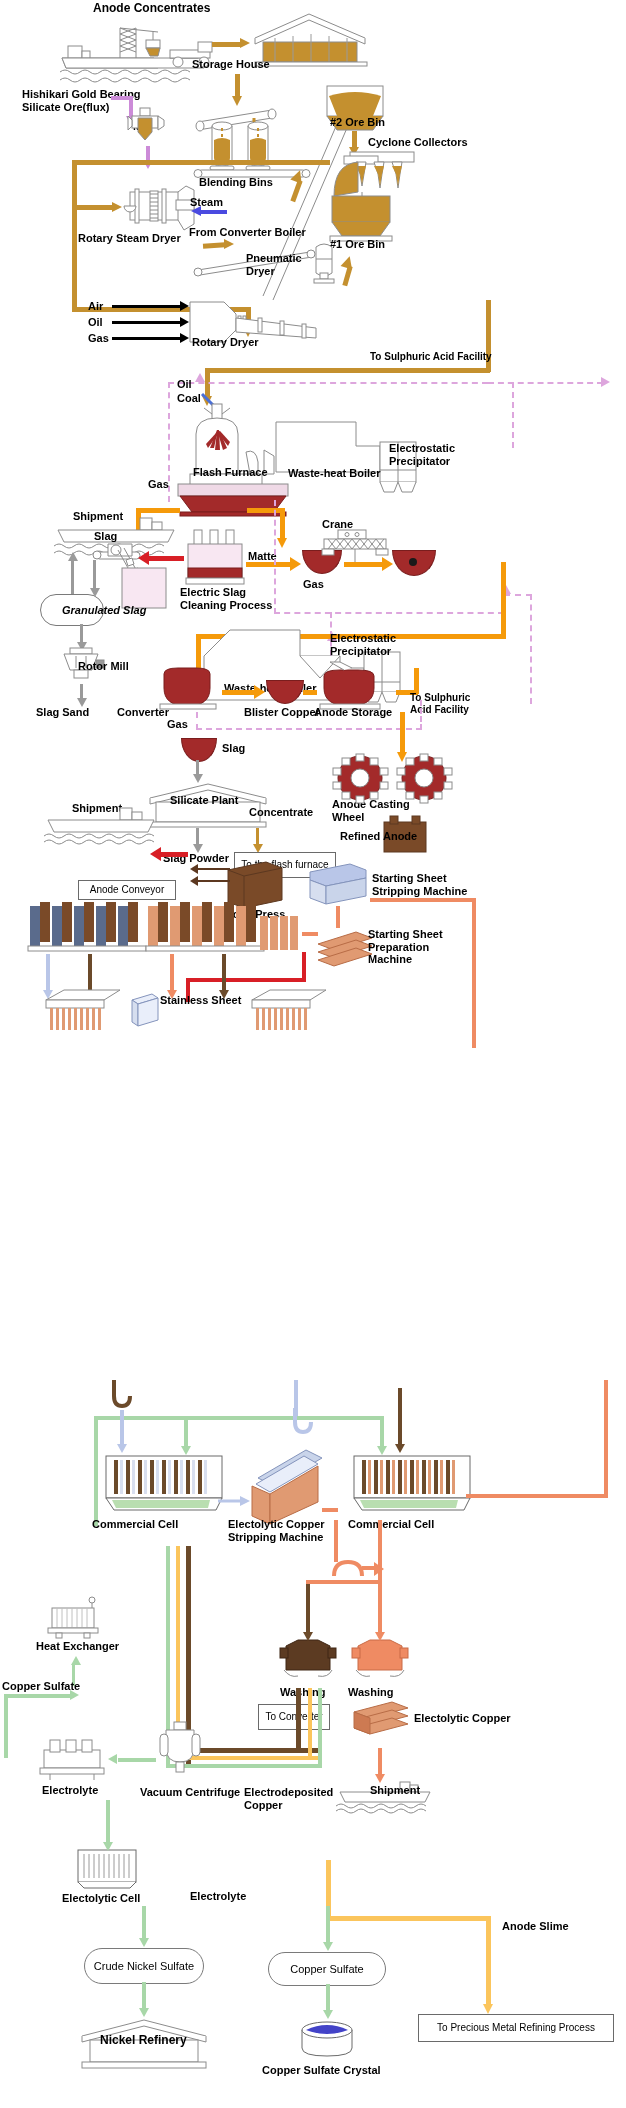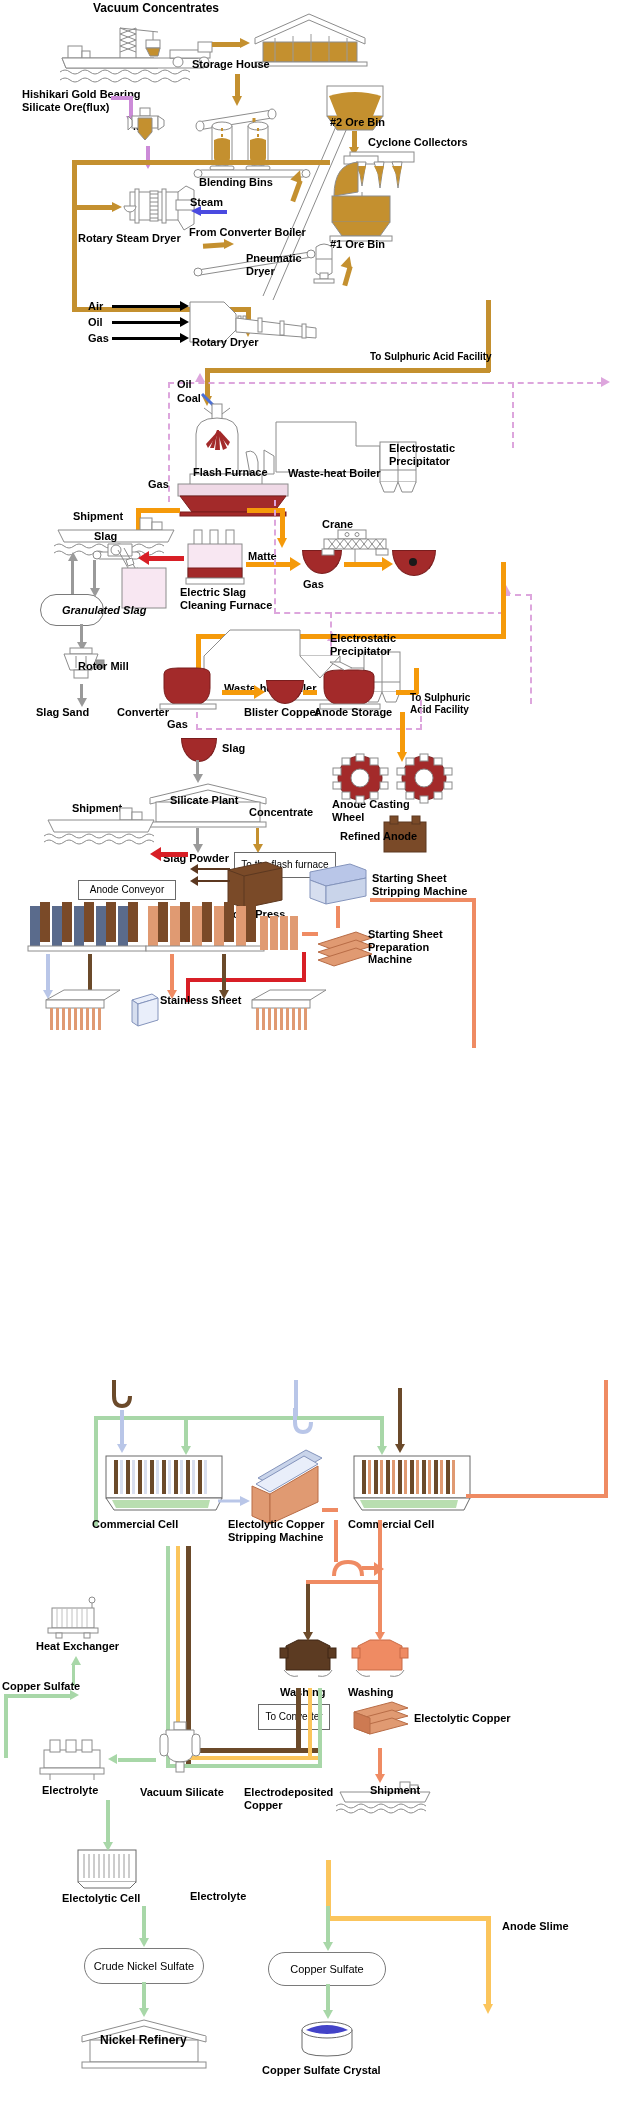--- a/index.html
+++ b/index.html
@@ -64,21 +64,21 @@
     position:absolute;background:#a32a2a;border:1px solid #7a1d1d;
     border-radius:0 0 50% 50%/0 0 100% 100%;
   }
   svg{display:block;overflow:visible;}
 </style>
 </head>
 <body>
 
 <div id="stage">
 
-  <div class="lbl b" style="left:93px;top:2px;font-size:12px;">Vacuum Concentrates</div>
+  <div class="lbl b" style="left:93px;top:2px;font-size:12px;">Anode Concentrates</div>
 
   <svg class="abs" style="left:58px;top:18px;" width="210" height="70">
     <path d="M4,40 L8,50 L100,50 L96,40 Z" fill="#fff" stroke="#8c8c8c" stroke-width="1"></path>
     <rect x="10" y="28" width="14" height="12" fill="#fff" stroke="#8c8c8c"></rect>
     <rect x="24" y="33" width="8" height="7" fill="#fff" stroke="#8c8c8c"></rect>
     <path d="M4,40 L150,40 L146,50 L8,50 Z" fill="#fff" stroke="#8c8c8c"></path>
 
     <path d="M62,10 L62,40 M78,10 L78,40 M62,10 L100,14 M62,16 L78,10 M62,22 L78,16 M62,28 L78,22 M62,34 L78,28 M78,16 L62,10 M78,22 L62,16 M78,28 L62,22 M78,34 L62,28" stroke="#8c8c8c" fill="none"></path>
     <rect x="88" y="22" width="14" height="8" fill="#fff" stroke="#8c8c8c"></rect>
     <path d="M95,14 L95,22" stroke="#8c8c8c"></path>
@@ -353,21 +353,21 @@
 
   <svg class="abs" style="left:186px;top:530px;" width="70" height="60">
     <rect x="8" y="0" width="8" height="22" fill="#fff" stroke="#8c8c8c"></rect>
     <rect x="24" y="0" width="8" height="22" fill="#fff" stroke="#8c8c8c"></rect>
     <rect x="40" y="0" width="8" height="22" fill="#fff" stroke="#8c8c8c"></rect>
     <rect x="2" y="14" width="54" height="34" fill="#f8e7f2" stroke="#8c8c8c"></rect>
     <rect x="2" y="38" width="54" height="10" fill="#a32a2a" stroke="#7a1d1d"></rect>
     <rect x="0" y="48" width="58" height="6" fill="#fff" stroke="#8c8c8c"></rect>
   </svg>
   <div class="lbl b" style="left:180px;top:586px;"><span>Electric Slag
-Cleaning Furnace</span></div>
+Cleaning Process</span></div>
 
   <div class="lbl b" style="left:248px;top:550px;">Matte</div>
   <div class="pipe p-orange" style="left:246px;top:562px;width:44px;height:5px;"></div>
   <div class="ar ar-r" style="left:290px;top:557px;border-left:11px solid #f59a0a;border-top:7px solid transparent;border-bottom:7px solid transparent;"></div>
 
   <div class="matte-pot" style="left:302px;top:550px;width:38px;height:22px;"></div>
 
   <div class="pipe p-orange" style="left:344px;top:562px;width:38px;height:5px;"></div>
   <div class="ar ar-r" style="left:382px;top:557px;border-left:11px solid #f59a0a;border-top:7px solid transparent;border-bottom:7px solid transparent;"></div>
 
@@ -854,21 +854,21 @@
   </svg>
   <div class="lbl b" style="left:42px;top:1784px;">Electrolyte</div>
 
   <svg class="abs" style="left:158px;top:1722px;" width="46" height="52">
     <rect x="16" y="0" width="12" height="8" fill="#fff" stroke="#8c8c8c"></rect>
     <path d="M8,8 L36,8 L36,26 q0,14 -14,14 q-14,0 -14,-14 Z" fill="#fff" stroke="#8c8c8c"></path>
     <rect x="2" y="12" width="8" height="22" rx="4" fill="#fff" stroke="#8c8c8c"></rect>
     <rect x="34" y="12" width="8" height="22" rx="4" fill="#fff" stroke="#8c8c8c"></rect>
     <rect x="18" y="40" width="8" height="10" fill="#fff" stroke="#8c8c8c"></rect>
   </svg>
-  <div class="lbl b" style="left:140px;top:1786px;">Vacuum Silicate</div>
+  <div class="lbl b" style="left:140px;top:1786px;">Vacuum Centrifuge</div>
   <div class="pipe p-green" style="left:118px;top:1758px;width:38px;height:4px;"></div>
   <div class="ar ar-l" style="left:108px;top:1754px;border-right:9px solid #a8d7a8;"></div>
 
   <div class="lbl b" style="left:244px;top:1786px;"><span>Electrodeposited
 Copper</span></div>
 
   <svg class="abs" style="left:76px;top:1846px;" width="64" height="44">
     <rect x="2" y="4" width="58" height="32" fill="#fff" stroke="#6a6a6a"></rect>
     <g stroke="#9a9a9a">
       <path d="M8,8 L8,32 M13,8 L13,32 M18,8 L18,32 M23,8 L23,32 M28,8 L28,32 M33,8 L33,32 M38,8 L38,32 M43,8 L43,32 M48,8 L48,32 M53,8 L53,32"></path>
@@ -910,14 +910,17 @@
   </div>
   <div class="pipe p-green" style="left:326px;top:1984px;width:4px;height:26px;"></div>
   <div class="ar ar-d" style="left:323px;top:2010px;border-top:9px solid #a8d7a8;"></div>
   <svg class="abs" style="left:298px;top:2020px;" width="58" height="40">
     <path d="M4,10 L4,28 q0,8 25,8 q25,0 25,-8 L54,10 Z" fill="#fff" stroke="#6a6a6a"></path>
     <ellipse cx="29" cy="10" rx="25" ry="8" fill="#fff" stroke="#6a6a6a"></ellipse>
     <path d="M8,10 q21,-10 42,0 q-21,8 -42,0 Z" fill="#4343c8"></path>
   </svg>
   <div class="lbl b" style="left:262px;top:2064px;font-size:11px;">Copper Sulfate Crystal</div>
 
+  <div class="rect-label" style="left:418px;top:2014px;width:194px;height:26px;font-size:10px;">
+      <span>To Precious Metal Refining Process</span>
+    </div>
 
 </div>
 
 </body></html>

